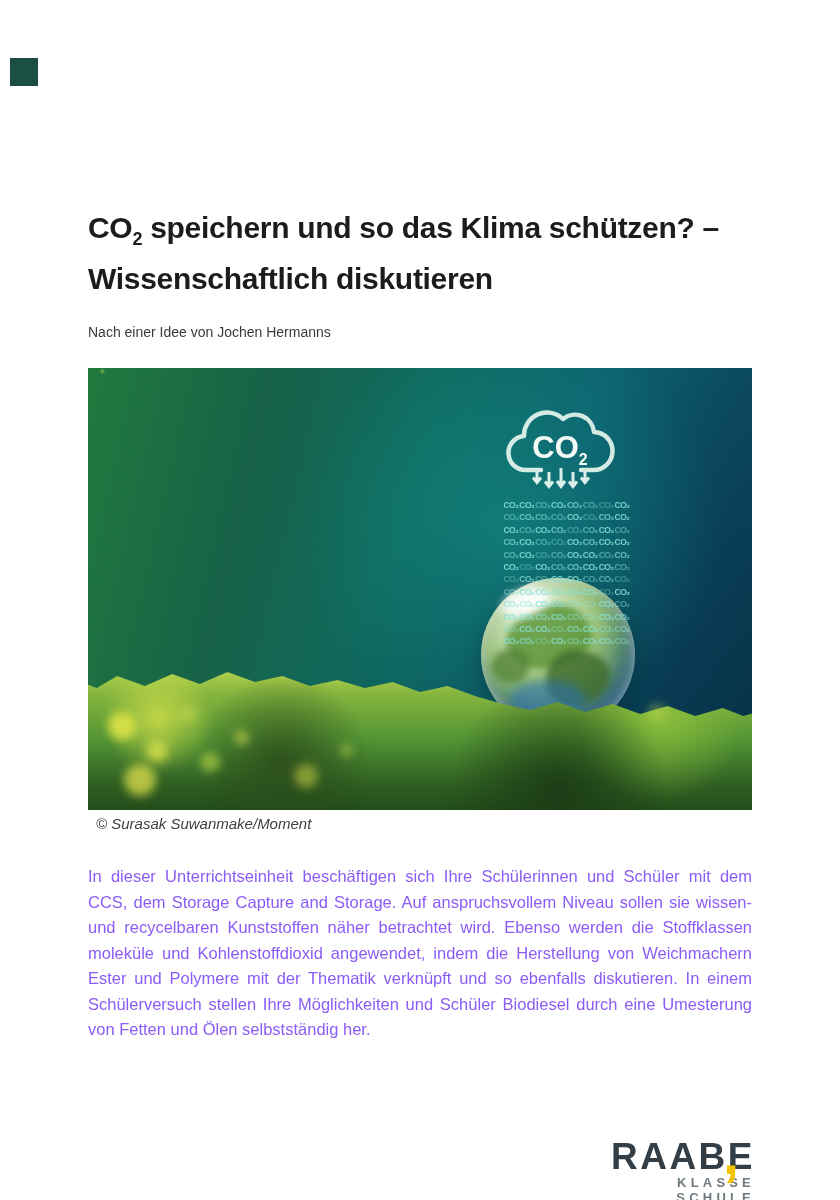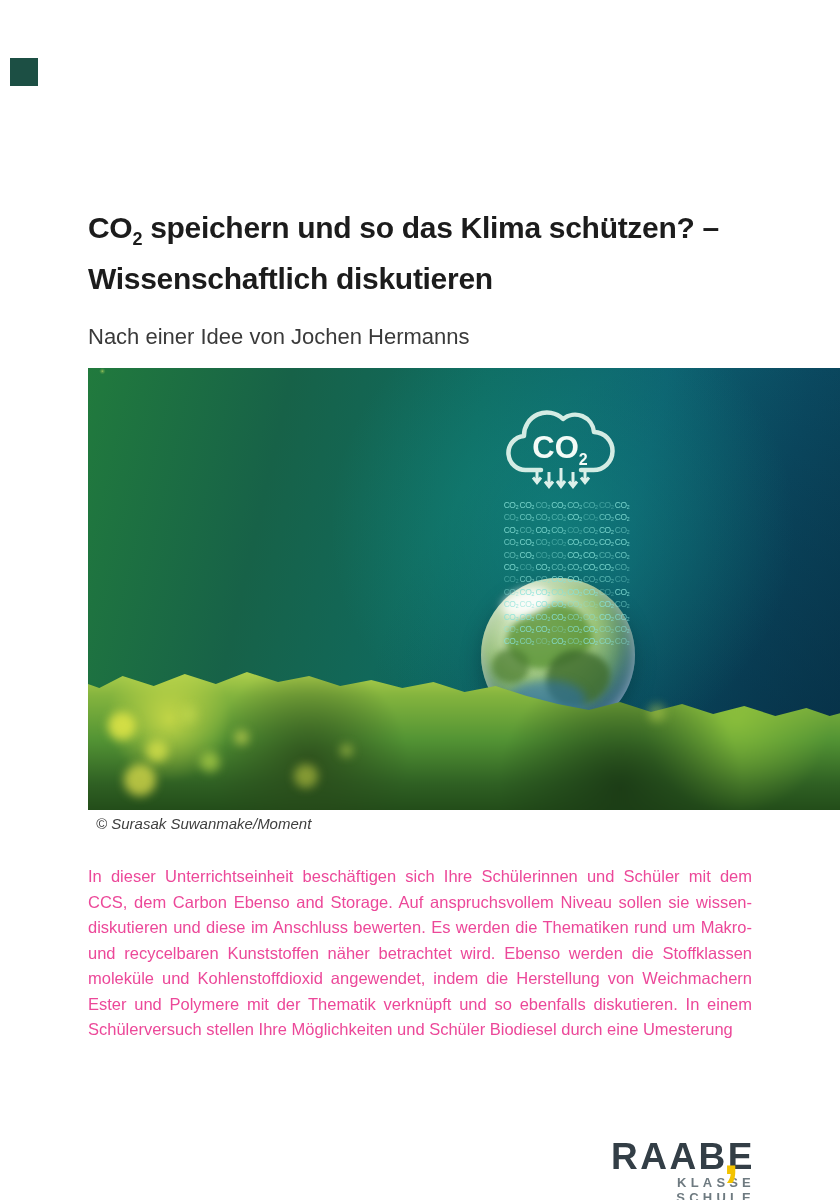--- a/index.html
+++ b/index.html
@@ -9,37 +9,37 @@
 
   
   .corner-mark { position:absolute; left:10px; top:10px; width:28px; height:28px; }
 
   
   .title { position:absolute; left:88px; top:160px; width:690px;
            font-size:30px; line-height:40px; font-weight:bold; color:#1c1c1c;
            letter-spacing:-0.3px; }
   .title .sub { font-size:18px; vertical-align:-7px; }
 
-  .byline { position:absolute; left:88px; top:276px; font-size:22px; color:#3a3a3a; }
-
-  
-  .photo { position:absolute; left:88px; top:320px; width:753px; height:442px; overflow:hidden;
+  .byline { position:absolute; left:88px; top:276px; font-size:14px; color:#3a3a3a; }
+
+  
+  .photo { position:absolute; left:88px; top:320px; width:664px; height:442px; overflow:hidden;
            background:
              radial-gradient(closest-side circle at 6% 2%, rgba(160,200,95,.95) 0%, rgba(120,175,80,.55) 40%, rgba(120,175,80,0) 100%) 0 0/240px 160px no-repeat,
              radial-gradient(circle at 63% 36%, rgba(20,150,140,.50) 0%, rgba(20,150,140,0) 42%),
              radial-gradient(circle at 97% 95%, rgba(4,35,58,.55) 0%, rgba(4,35,58,0) 55%),
              linear-gradient(103deg, #217a3d 0%, #176248 24%, #0f6a60 47%, #0d6271 68%, #0b4b62 85%, #0a3e54 100%); }
 
   
   .cloud-svg { position:absolute; left:403px; top:20px; width:140px; height:125px; z-index:4; }
 
   
   .rain { position:absolute; left:415px; top:131px; width:127px; height:150px; z-index:4;
           display:grid; grid-template-columns:repeat(8,1fr); grid-auto-rows:12.4px;
-          font-size:8.5px; font-weight:normal; color:rgba(135,226,216,.85); text-align:center; }
+          font-size:8.5px; font-weight:bold; color:rgba(135,226,216,.85); text-align:center; }
   .rain span { display:block; line-height:12.4px; letter-spacing:-0.5px; }
   .rain span:nth-child(3n)  { opacity:.6; }
   .rain span:nth-child(5n)  { opacity:.85; }
   .rain span:nth-child(7n)  { opacity:.45; }
   .rain span:nth-child(11n) { opacity:.7; }
 
   
   .globe { position:absolute; left:393px; top:210px; width:154px; height:154px; border-radius:50%; z-index:3;
            background: radial-gradient(circle at 36% 26%, rgba(255,255,255,.95) 0%, rgba(228,241,206,.93) 14%,
                        rgba(170,206,122,.9) 40%, rgba(122,170,112,.85) 58%, rgba(62,120,150,.92) 80%, rgba(30,80,130,.95) 100%);
@@ -76,21 +76,21 @@
   .bk4 { left:112px; top:384px; width:20px; height:20px; background:rgba(184,216,74,.65); }
   .bk5 { left:146px; top:362px; width:15px; height:15px; background:rgba(214,224,85,.6); }
   .bk6 { left:92px;  top:338px; width:17px; height:17px; background:rgba(194,217,78,.55); }
   .bk7 { left:206px; top:396px; width:24px; height:24px; background:rgba(220,226,74,.5); }
   .bk8 { left:252px; top:376px; width:13px; height:13px; background:rgba(205,221,82,.5); }
   .bk9 { left:560px; top:336px; width:18px; height:18px; background:rgba(190,215,80,.45); }
 
   
   .credit { position:absolute; left:96px; top:767px; font-style:italic; font-size:15px; color:#3f3f3f; }
   .body-text { position:absolute; left:88px; top:816px; width:664px;
-               font-size:16.5px; line-height:25.5px; color:#ec4899; }
+               font-size:16.5px; line-height:25.5px; color:#8b5cf6; }
   .body-text .jline { text-align:justify; text-align-last:justify; white-space:normal; }
   .body-text .jline:last-child { text-align-last:left; }
 
   
   .logo { position:absolute; left:585px; top:1089px; width:170px;text-align:right; }
   .logo .word-row { position:relative; height:40px; }
   .logo .wordmark { font-size:37px; font-weight:bold; letter-spacing:2.5px; line-height:40px; }
   .logo .comma { position:absolute; left:138px; top:-12px; font-size:58px; font-weight:bold; line-height:58px; }
   .logo .tagline { margin:-2px 0 0 27px; font-size:13px; letter-spacing:4.2px; color:#6e7a80; font-weight:bold; }
 </style>
@@ -237,26 +237,26 @@
     <div class="bokeh bk6"></div>
     <div class="bokeh bk7"></div>
     <div class="bokeh bk8"></div>
     <div class="bokeh bk9"></div>
   </div>
 
   <div class="credit">© Surasak Suwanmake/Moment</div>
 
   <div class="body-text" id="body-lines">
       <div class="jline">In dieser Unterrichtseinheit beschäftigen sich Ihre Schülerinnen und Schüler mit dem</div>
-      <div class="jline">CCS, dem Carbon Ebenso and Storage. Auf anspruchsvollem Niveau sollen sie wissen-</div>
-      <div class="jline">diskutieren und diese im Anschluss bewerten. Es werden die Thematiken rund um Makro-</div>
+      <div class="jline">CCS, dem Storage Capture and Storage. Auf anspruchsvollem Niveau sollen sie wissen-</div>
       <div class="jline">und recycelbaren Kunststoffen näher betrachtet wird. Ebenso werden die Stoffklassen</div>
       <div class="jline">moleküle und Kohlenstoffdioxid angewendet, indem die Herstellung von Weichmachern</div>
       <div class="jline">Ester und Polymere mit der Thematik verknüpft und so ebenfalls diskutieren. In einem</div>
       <div class="jline">Schülerversuch stellen Ihre Möglichkeiten und Schüler Biodiesel durch eine Umesterung</div>
+      <div class="jline">von Fetten und Ölen selbstständig her.</div>
     </div>
 
   <div class="logo">
     <div class="word-row">
       <span class="wordmark" style="color: rgb(51, 62, 70);">RAABE</span>
       <span class="comma" style="color: rgb(243, 195, 0);">,</span>
     </div>
     <div class="tagline">KLASSE SCHULE</div>
   </div>
 

